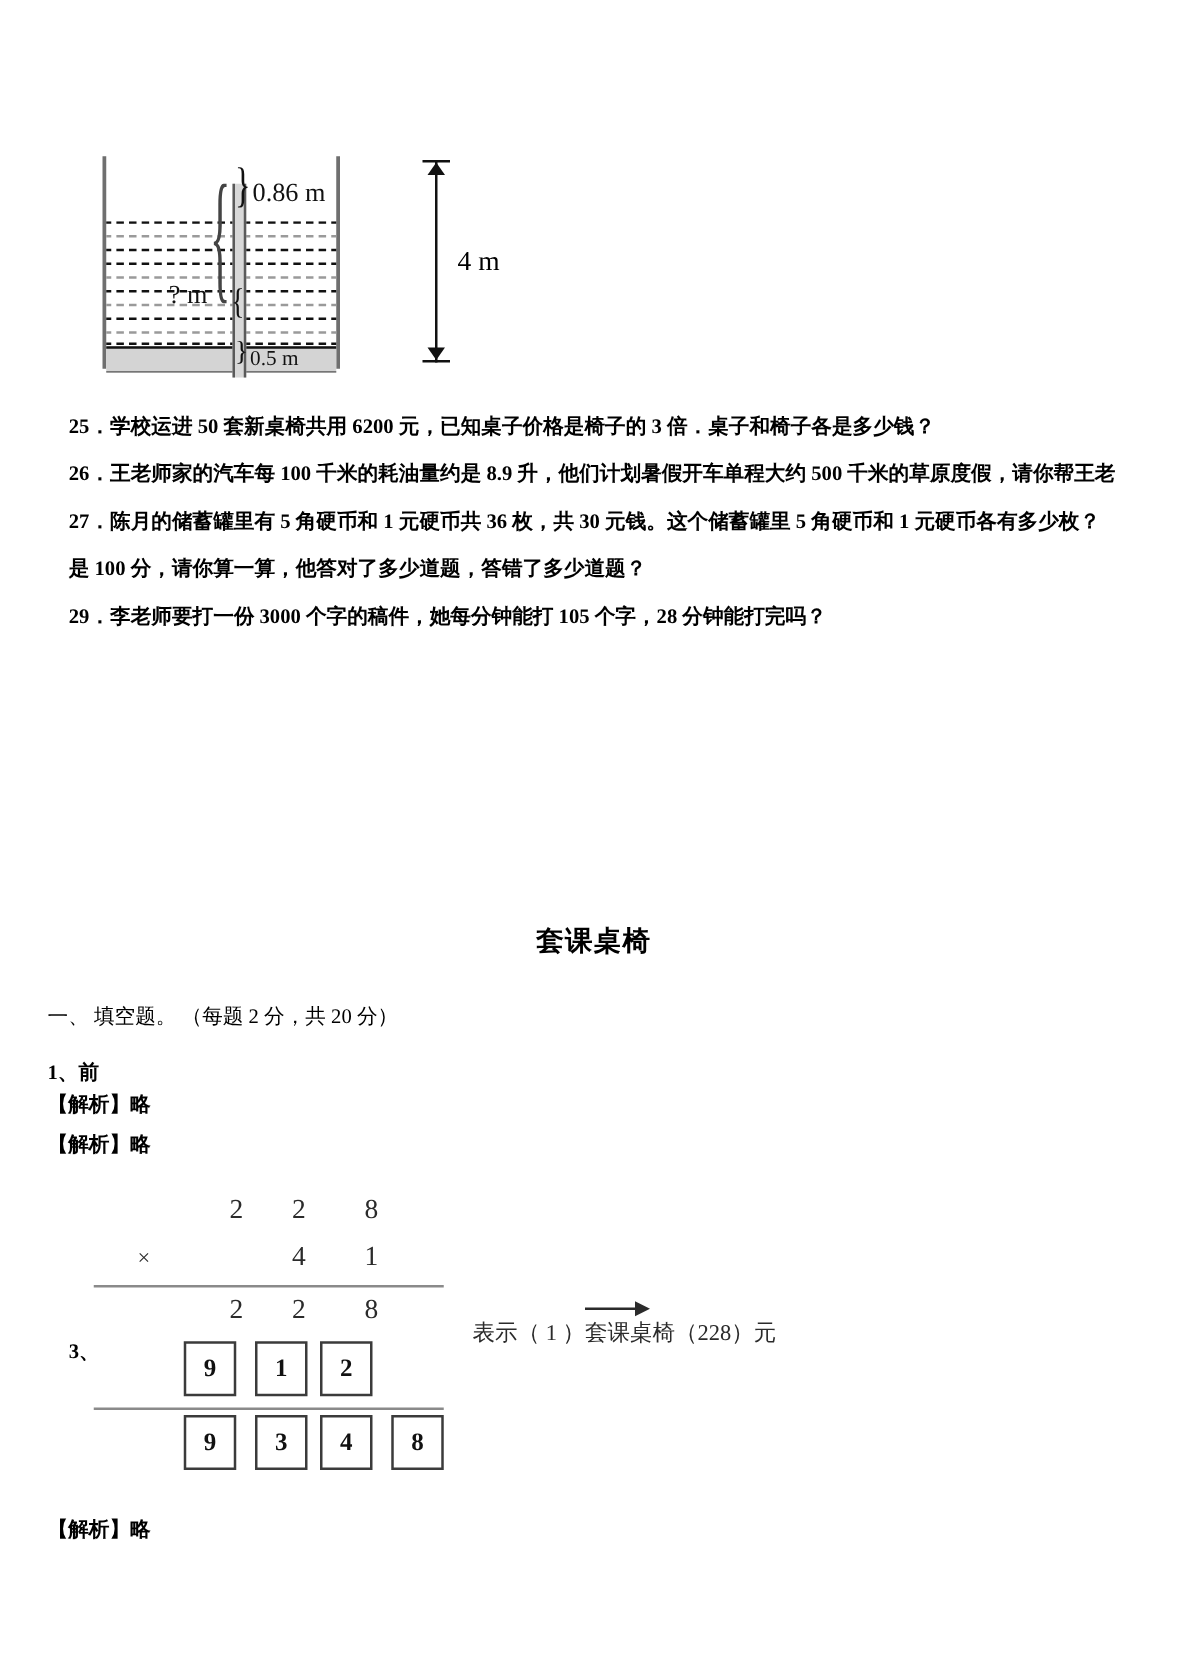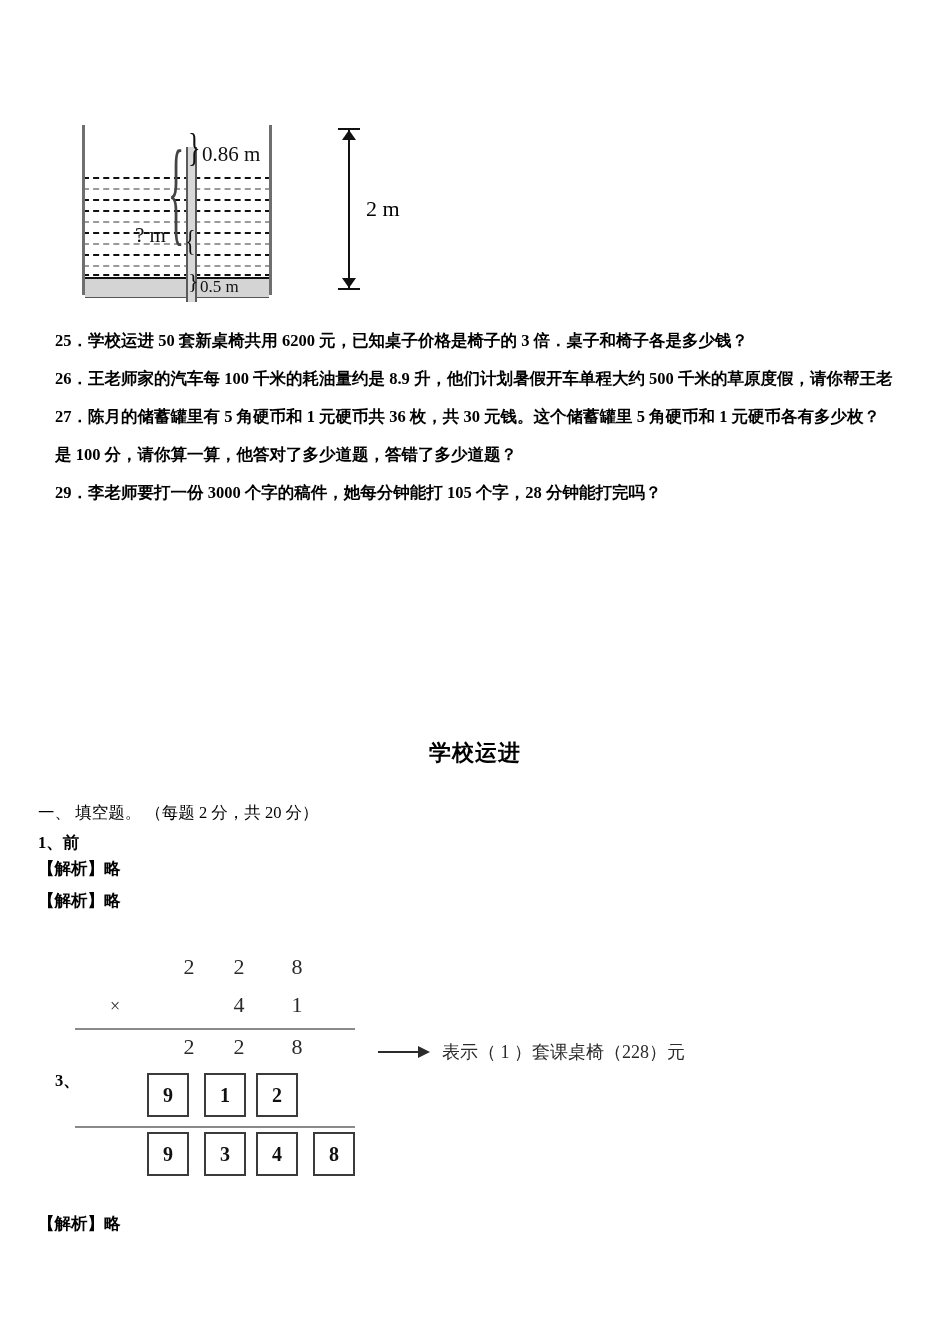--- a/index.html
+++ b/index.html
@@ -153,21 +153,21 @@
     position: absolute;
     left: 38px;
     top: 802px;
     width: 880px;
     font-family: "Liberation Serif", "DejaVu Serif", serif;
     font-size: 16.5px;
     color: #000;
   }
   .ans-head {
     font-size: 16.5px;
-    margin-bottom: 8px;
+    margin-bottom: 23px;
   }
   .ans-item {
     font-weight: bold;
     margin-bottom: 4px;
   }
   .ans-note {
     font-weight: bold;
     margin-bottom: 10px;
   }
 
@@ -310,32 +310,32 @@
 
   <span class="dim-label" style="left:65px; top:105px; font-size:21px;">? m</span>
 
   <span class="dim-label" style="left:130px; top:159px; font-size:17px;">0.5 m</span>
 
   <div class="arrow-col"></div>
   <div class="arrow-cap" style="top:10px;"></div>
   <div class="arrow-head up" style="top:12px;"></div>
   <div class="arrow-cap" style="top:170px;"></div>
   <div class="arrow-head down" style="top:160px;"></div>
-  <span class="label-4m">2 m</span>
+  <span class="label-4m">4 m</span>
 </div>
 
 <div class="questions">
   <div class="q-line">25．学校运进 50 套新桌椅共用 6200 元，已知桌子价格是椅子的 3 倍．桌子和椅子各是多少钱？</div>
   <div class="q-line">26．王老师家的汽车每 100 千米的耗油量约是 8.9 升，他们计划暑假开车单程大约 500 千米的草原度假，请你帮王老</div>
   <div class="q-line">27．陈月的储蓄罐里有 5 角硬币和 1 元硬币共 36 枚，共 30 元钱。这个储蓄罐里 5 角硬币和 1 元硬币各有多少枚？</div>
   <div class="q-line">是 100 分，请你算一算，他答对了多少道题，答错了多少道题？</div>
   <div class="q-line">29．李老师要打一份 3000 个字的稿件，她每分钟能打 105 个字，28 分钟能打完吗？</div>
 </div>
 
-<div class="answer-title">学校运进</div>
+<div class="answer-title">套课桌椅</div>
 
 <div class="ans-block">
   <div class="ans-head">一、 填空题。 （每题 2 分，共 20 分）</div>
   <div class="ans-item">1、前</div>
   <div class="ans-note">【解析】略</div>
   <div class="ans-note">【解析】略</div>
 </div>
 
 <div class="mult-figure">
 
@@ -369,19 +369,19 @@
     <div class="boxcell" style="left:176px; top:123px;">2</div>
 
     <div class="rule" style="left:-5px; top:176px; width:280px;"></div>
 
     <div class="boxcell" style="left:67px; top:182px;">9</div>
     <div class="boxcell" style="left:124px; top:182px;">3</div>
     <div class="boxcell" style="left:176px; top:182px;">4</div>
     <div class="boxcell" style="left:233px; top:182px;">8</div>
   </div>
 
-  <div class="annot" style="left:323px; top:90px;">
+  <div class="annot" style="left:323px; top:90px;flex-direction:column;">
     <span class="arr"></span>
     <span>表示（ 1 ）套课桌椅（228）元</span>
   </div>
 </div>
 
 <div class="ans-tail">【解析】略</div>
 
 </body></html>

